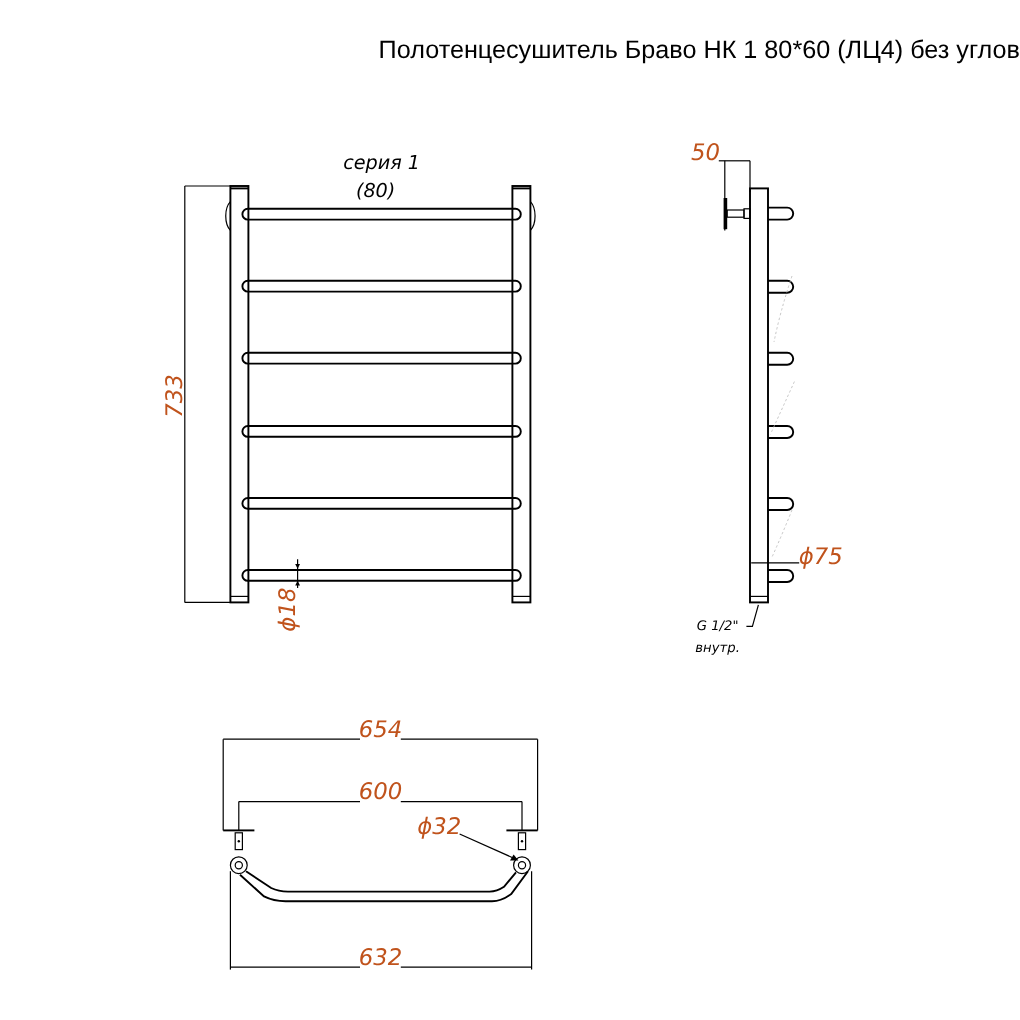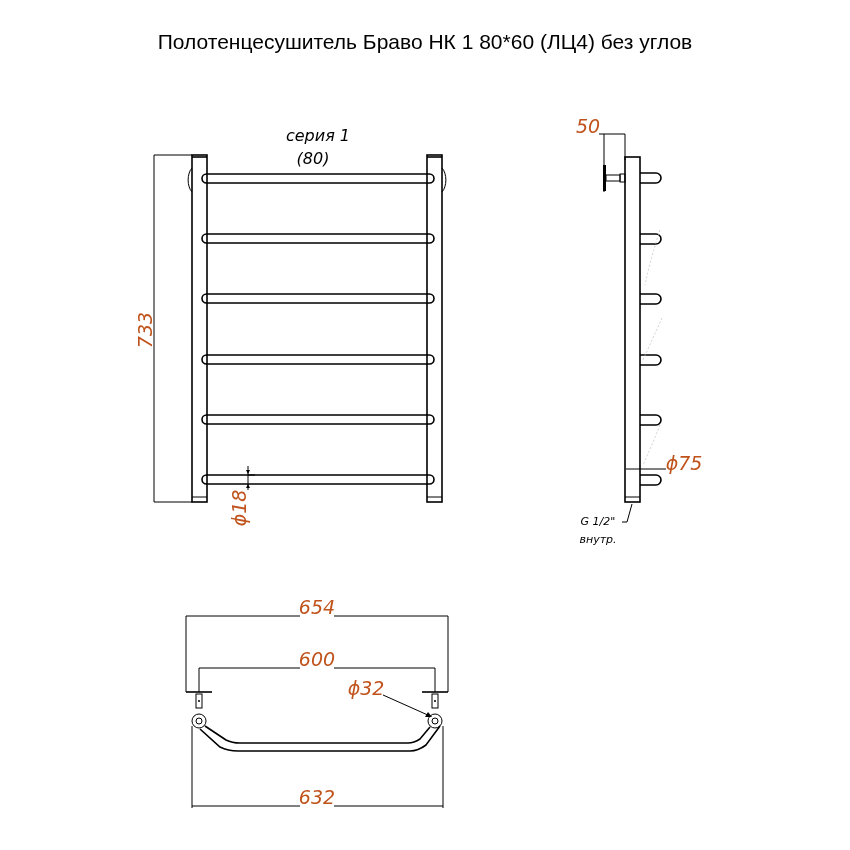--- a/index.html
+++ b/index.html
@@ -1,18 +1,18 @@
 <!DOCTYPE html>
 <html><head>
   <meta charset="utf-8">
   <style>
     html, body { margin: 0; padding: 0; background: #ffffff; }
     body { width: 850px; height: 850px; position: relative; overflow: hidden; }
     .title {
-      position: absolute; left: 0; top: 30px; width: 850px; text-align: center;
+      position: absolute; left: 0; top: 30px; width: 850px; text-align: right;
       font-family: "Liberation Sans", sans-serif; font-size: 21px; color: #000;
     }
     svg { position: absolute; left: 0; top: 0; }
     .ln { stroke: #000; stroke-width: 1.6; fill: none; }
     .thin { stroke: #000; stroke-width: 1; fill: none; }
     .hair { stroke: #bbb; stroke-width: 0.7; fill: none; stroke-dasharray: 2 2; }
     .dim { font-family: "DejaVu Sans", sans-serif; font-style: italic; font-size: 19px; fill: #c0531c; }
     .note { font-family: "DejaVu Sans", sans-serif; font-style: italic; font-size: 16px; fill: #000; }
     .small { font-family: "DejaVu Sans", sans-serif; font-style: italic; font-size: 11px; fill: #000; }
   </style>

